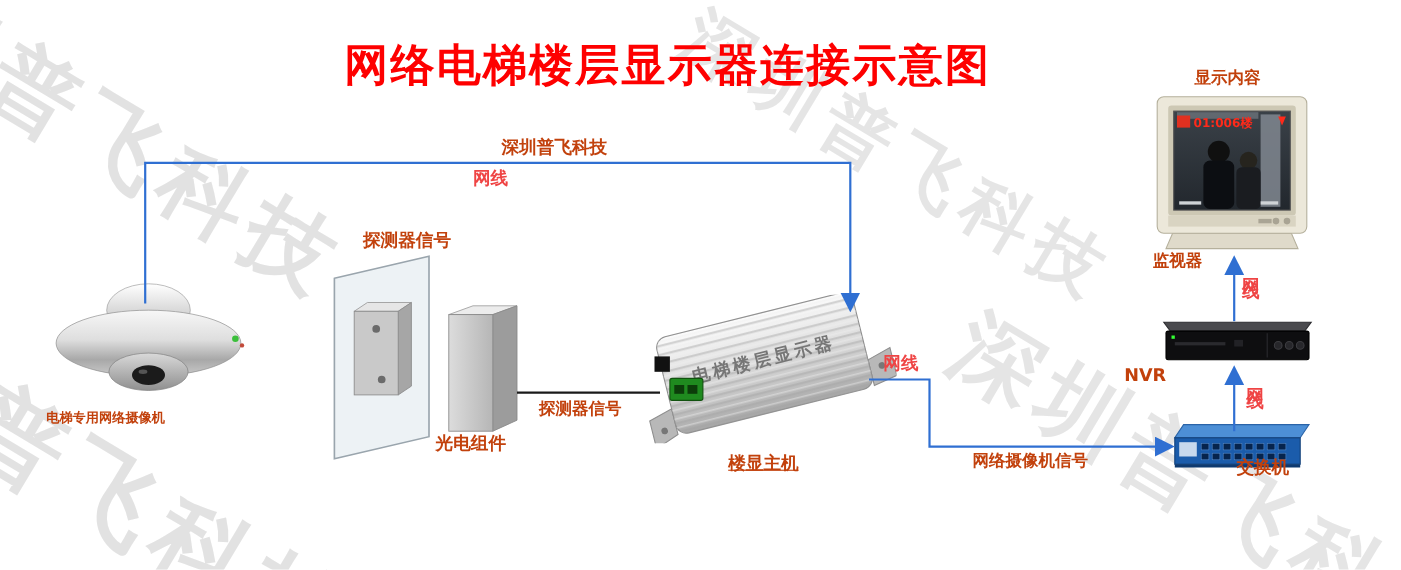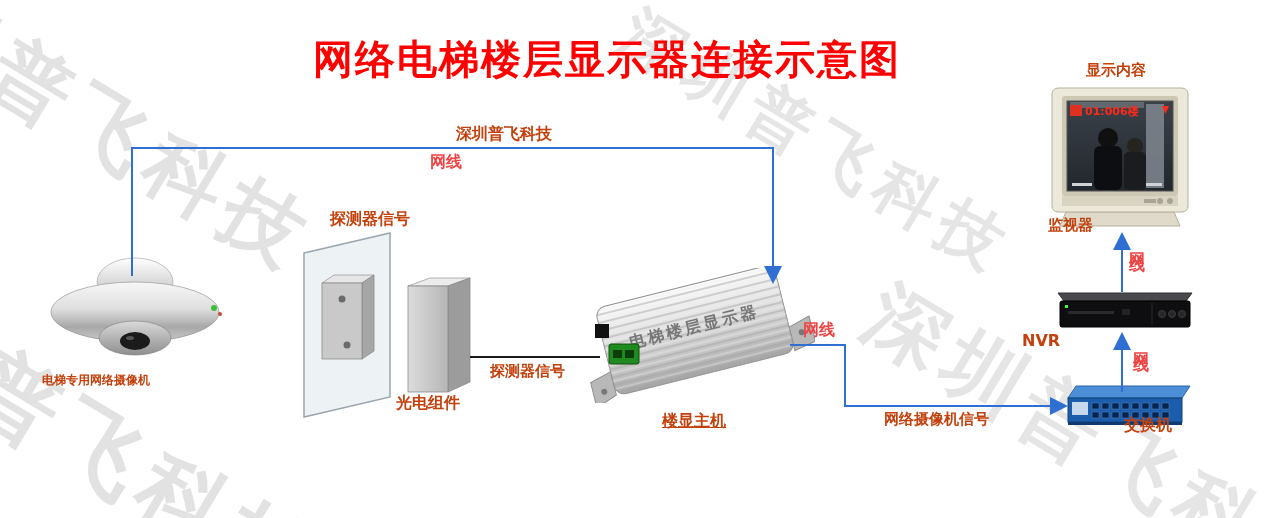--- a/index.html
+++ b/index.html
@@ -204,16 +204,16 @@
   <div class="lbl f17" style="left:42px; top:372px;">电梯专用网络摄像机</div>
   <div class="lbl" style="left:396px; top:393px;">光电组件</div>
   <div class="lbl f15" style="left:490px; top:362px;text-align:center;">探测器信号</div>
   <div class="lbl" style="left:662px; top:411px;text-decoration:underline;">楼显主机</div>
   <div class="lbl red" style="left:803px; top:320px;">网线</div>
   <div class="lbl f15" style="left:884px; top:410px;">网络摄像机信号</div>
   <div class="lbl" style="left:1124px; top:415px;">交换机</div>
   <div class="lbl red v" style="left:1130px; top:340px;">网线</div>
   <div class="lbl" style="left:1022px; top:331px;text-align:center;">NVR</div>
   <div class="lbl red v" style="left:1126px; top:240px;">网线</div>
-  <div class="lbl f15" style="left:1048px; top:216px;">监视器</div>
+  <div class="lbl f15" style="left:1048px; top:228px;">监视器</div>
   <div class="lbl f15" style="left:1086px; top:61px;">显示内容</div>
 
 </div>
 
 </body></html>

